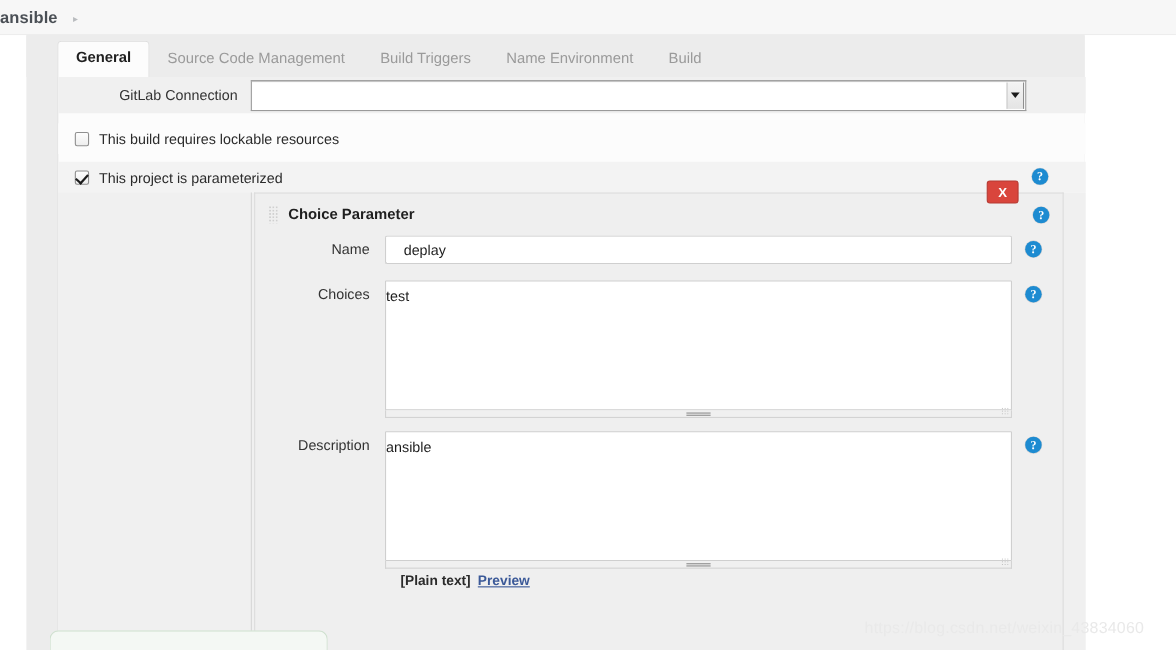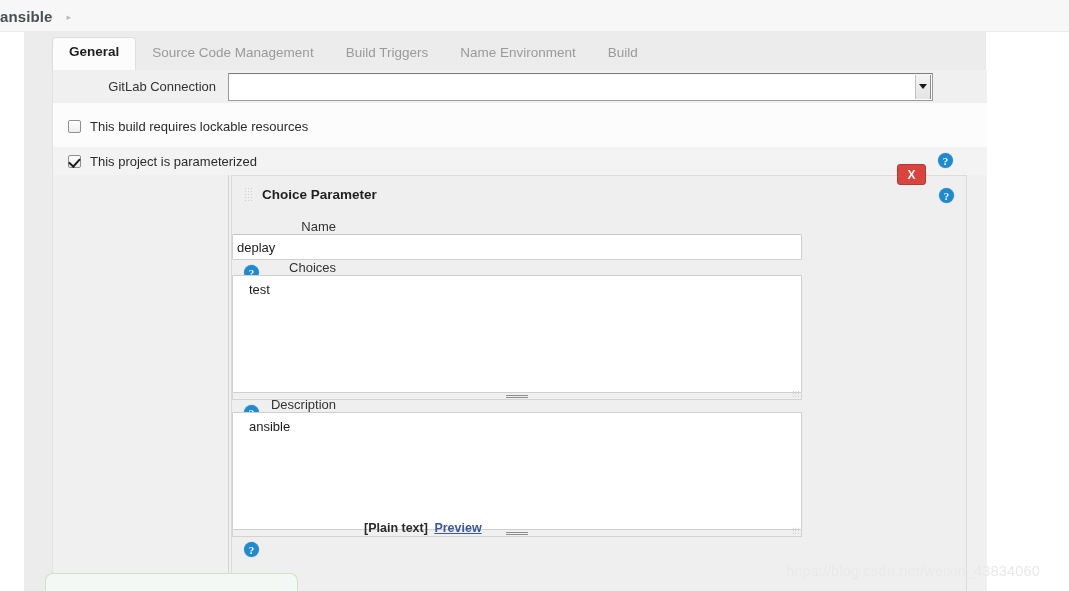--- a/index.html
+++ b/index.html
@@ -271,55 +271,54 @@
     right: 14px; top: 12px;
   }
 
   
   .p-row {
     position: absolute;
     left: 0;
     width: 736px;
     display: flex;
     align-items: flex-start;
-    flex-direction: column;
   }
   .p-row .p-label {
     width: 118px;
     text-align: right;
     padding-right: 14px;
     font-size: 13px;
     color: #333;
     padding-top: 5px;
   }
   .text-input {
     width: 570px;
     height: 26px;
     background: #ffffff;
     border: 1px solid #cfcfcf;
     border-top-color: #c4c4c4;
     border-radius: 2px;
     font-size: 13px;
     color: #1c1c1c;
-    padding: 0 4px;
+    padding: 0 16px;
     line-height: 24px;
     font-family: "Liberation Sans", sans-serif;
   }
   .ta-wrap {
     position: relative;
     width: 570px;
   }
   .text-area {
     width: 570px;
     background: #ffffff;
     border: 1px solid #cfcfcf;
     border-radius: 1px;
     font-size: 13px;
     color: #1c1c1c;
-    padding: 6px 16px;
+    padding: 6px 0;
     font-family: "Liberation Sans", sans-serif;
     resize: none;
     display: block;
     overflow: hidden;
   }
   .ta-corner {
     position: absolute;
     right: 3px; bottom: 3px;
     width: 7px; height: 7px;
     background-image: radial-gradient(#b6b6b6 0.6px, transparent 0.7px);

